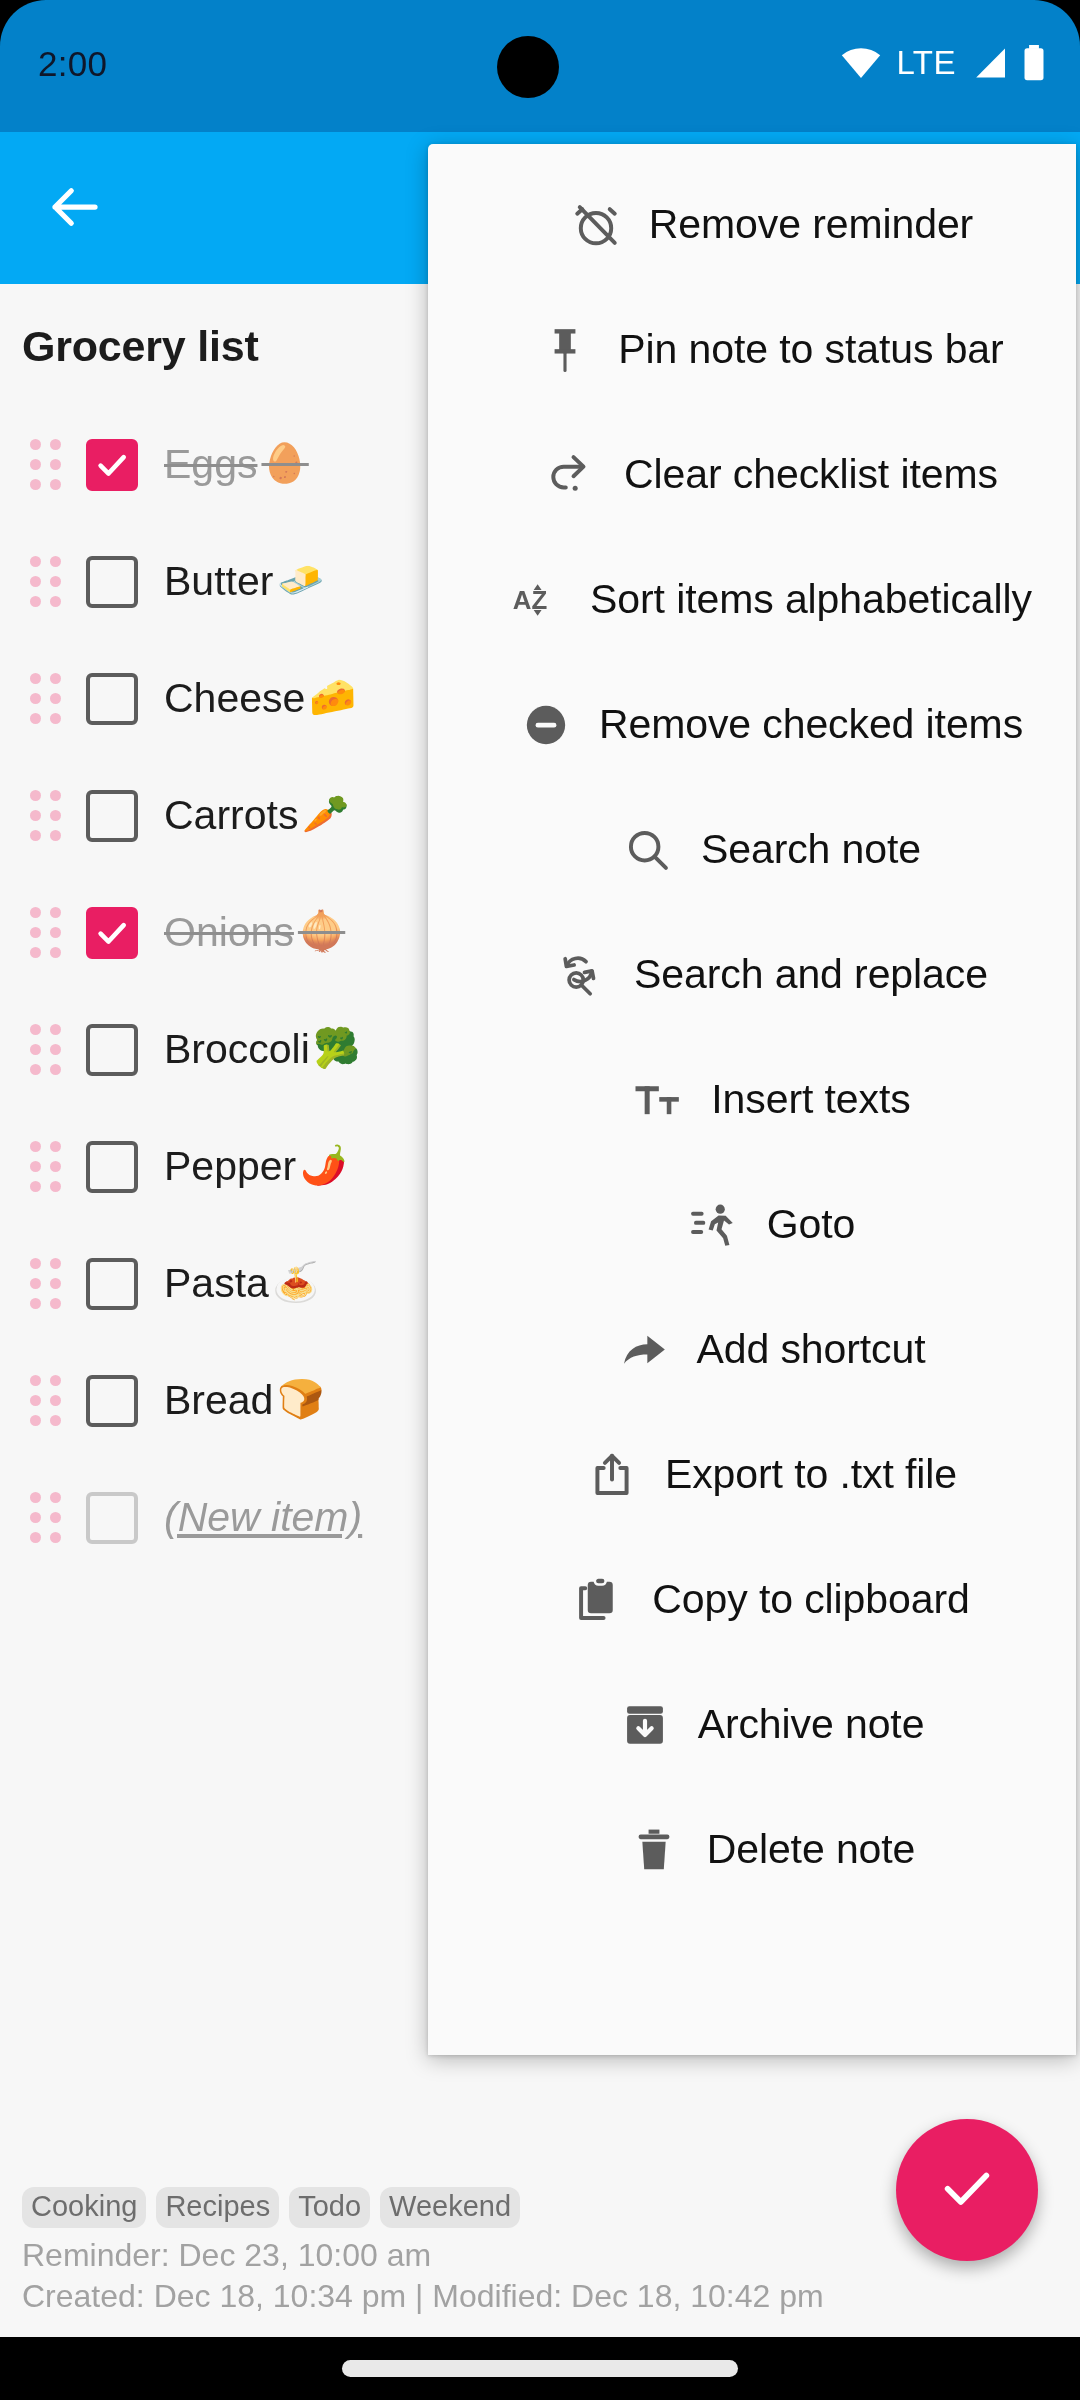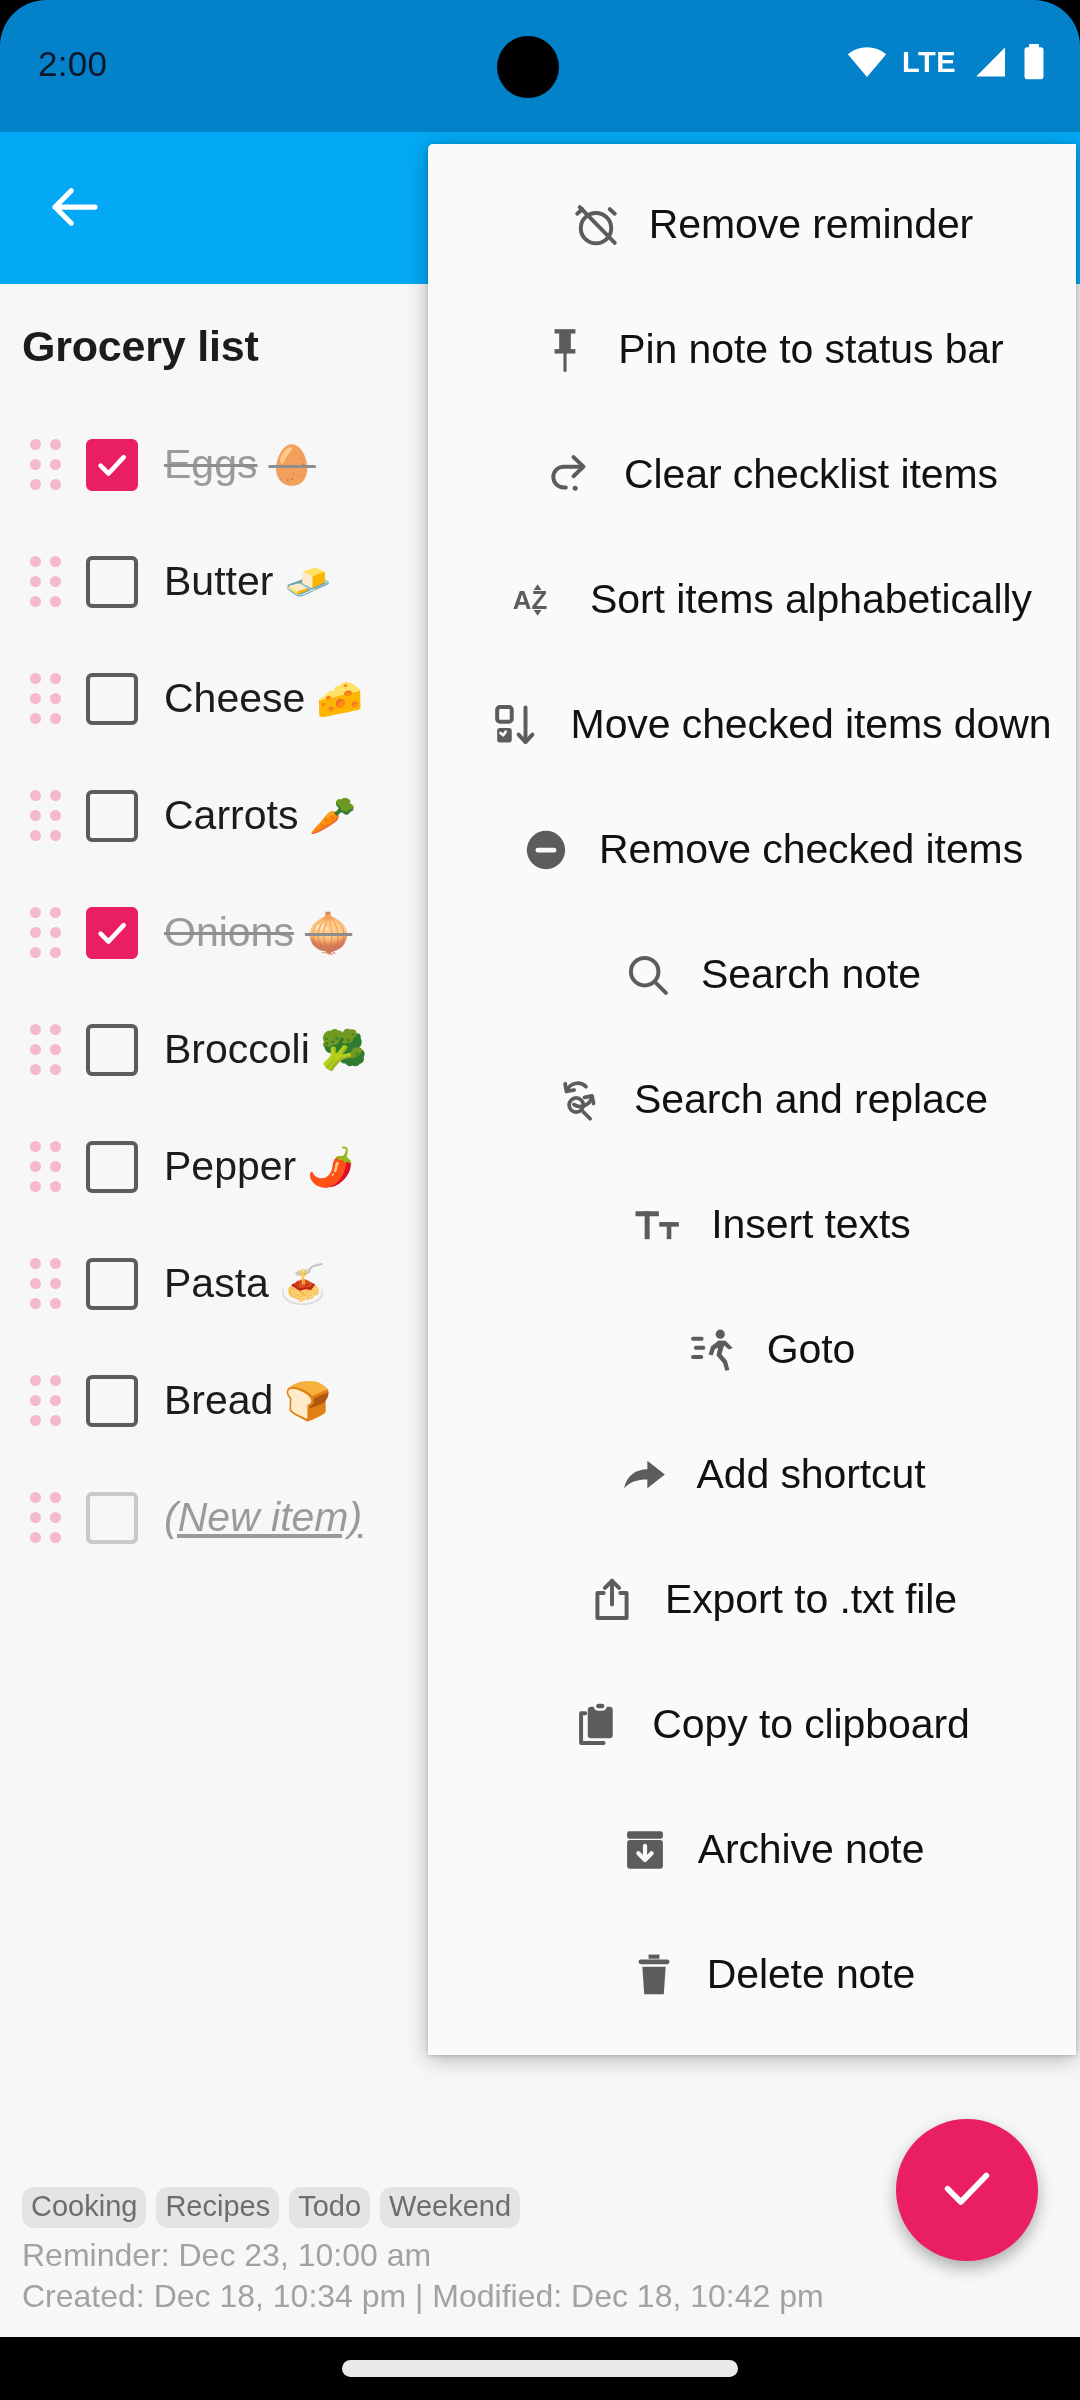--- a/index.html
+++ b/index.html
@@ -28,21 +28,21 @@
   }
   #camera-punch {
     position:absolute; left:497px; top:36px;
     width:62px; height:62px; border-radius:50%; background:#000;
   }
   #status-icons {
     position:absolute; right:34px; top:44px;
     display:flex; align-items:center; gap:15px;
   }
   #status-icons svg { display:block; }
-  #lte-label { color:#fff; font-size:29px; letter-spacing:.5px;font-weight:bold; }
+  #lte-label { color:#fff; font-size:33px; letter-spacing:.5px; }
 
   
   #appbar {
     position:absolute; left:0; top:132px; width:1080px; height:152px;
     background:#03A9F4;
   }
   #back-button {
     position:absolute; left:32px; top:34px;
     width:86px; height:86px;
     display:flex; align-items:center; justify-content:center;
@@ -86,21 +86,21 @@
     margin-right:26px;
   }
   .cbox.checked {
     background:#E91E63; border-color:#E91E63;
   }
   .cbox.faint { border-color:#c9c9c9; border-width:4px; }
   .cbox .tick { display:none; }
   .cbox.checked .tick { display:block; }
   .cl-text {
     font-size:41px; color:#1c1c1c; white-space:nowrap;
-    display:flex; align-items:center; gap:11px;
+    display:flex; gap:4px;
   }
   .cl-row.done .cl-text {
     color:#9a9a9a; text-decoration:line-through;
     text-decoration-thickness:3px; text-decoration-color:#8e8e8e;
   }
   .cl-row.newitem .cl-text {
     color:#9a9a9a; font-style:italic;text-decoration:underline;
   }
   .emoji { font-size:38px; }
 
@@ -466,34 +466,20 @@
           <svg width="50" height="50" viewBox="0 0 24 24">
             <text x="0.4" y="16.3" font-family="Liberation Sans, sans-serif" font-size="12.4" font-weight="bold" fill="#5c5c5c">AZ</text>
             <path d="M12.3 4.4 L10.4 7.2 H14.2 Z M12.3 19.6 L10.4 16.8 H14.2 Z" fill="#5c5c5c"></path>
           </svg>
         </span>
         <span class="menu-label">Sort items alphabetically</span>
       </div>
       <div class="menu-item">
         <span class="menu-icon">
           <svg width="50" height="50" viewBox="0 0 24 24">
-            <rect x="2" y="3.4" width="7" height="7" rx="1.3" fill="none" stroke="#5c5c5c" stroke-width="1.9"></rect>
-            <rect x="2" y="13.4" width="7" height="7" rx="1.3" fill="#5c5c5c"></rect>
-            <path d="M6.1 15.2 L4.9 16.9 L3.6 15.8" fill="none" stroke="#FAFAFA" stroke-width="1.3" stroke-linecap="round" stroke-linejoin="round"></path>
-            <g fill="none" stroke="#5c5c5c" stroke-width="1.9" stroke-linecap="round" stroke-linejoin="round">
-              <path d="M15.6 3.6 V20"></path>
-              <path d="M12.3 16.6 L15.6 20.2 L18.9 16.6"></path>
-            </g>
-          </svg>
-        </span>
-        <span class="menu-label">Move checked items down</span>
-      </div>
-      <div class="menu-item">
-        <span class="menu-icon">
-          <svg width="50" height="50" viewBox="0 0 24 24">
             <circle cx="12" cy="12" r="9.2" fill="#5c5c5c"></circle>
             <rect x="7" y="10.9" width="10" height="2.3" rx="1.1" fill="#FAFAFA"></rect>
           </svg>
         </span>
         <span class="menu-label">Remove checked items</span>
       </div>
       <div class="menu-item">
         <span class="menu-icon">
           <svg width="50" height="50" viewBox="0 0 24 24">
             <g fill="none" stroke="#5c5c5c" stroke-width="1.9" stroke-linecap="round">

